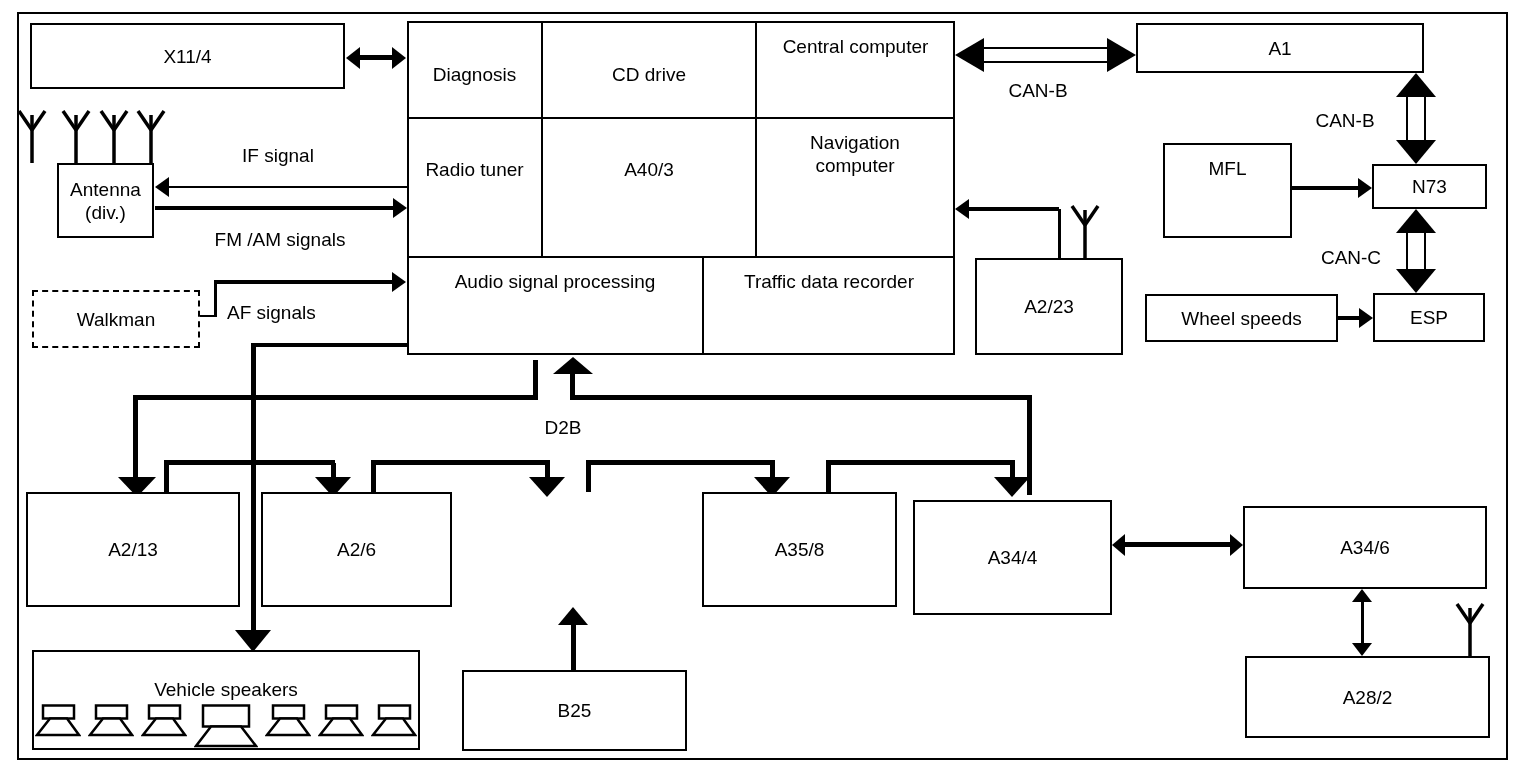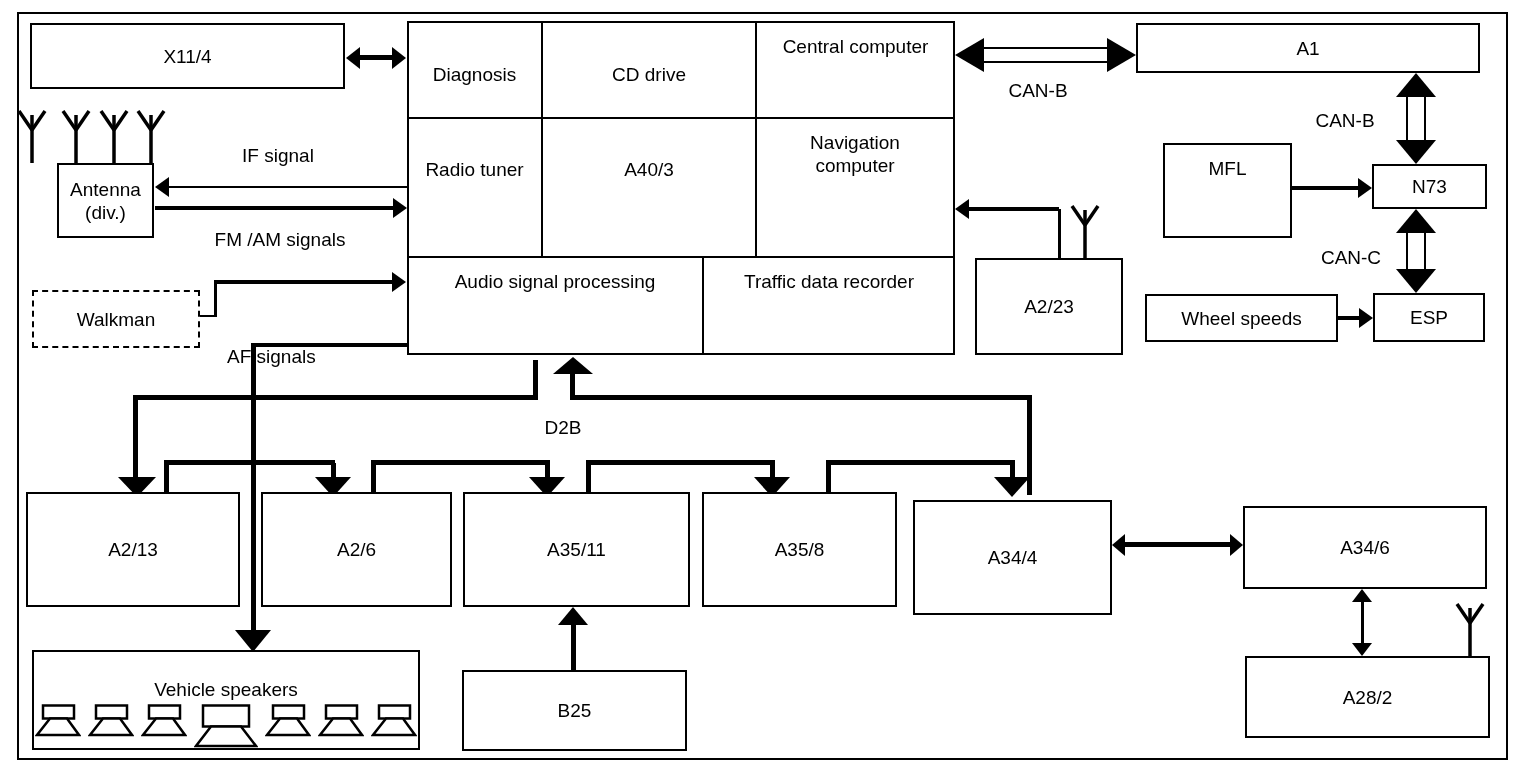--- a/index.html
+++ b/index.html
@@ -160,21 +160,21 @@
 
   <div class="cell" style="left:407px;top:63px;width:135px;">Diagnosis</div>
   <div class="cell" style="left:542px;top:63px;width:214px;">CD drive</div>
   <div class="cell" style="left:756px;top:35px;width:199px;">Central computer</div>
   <div class="cell" style="left:407px;top:158px;width:135px;">Radio tuner</div>
   <div class="cell" style="left:542px;top:158px;width:214px;">A40/3</div>
   <div class="cell" style="left:785px;top:131px;width:140px;">Navigation computer</div>
   <div class="cell" style="left:407px;top:270px;width:296px;">Audio signal processing</div>
   <div class="cell" style="left:703px;top:270px;width:252px;">Traffic data recorder</div>
 
-  <div class="bx" style="left:1136px;top:23px;width:344px;height:50px;">
+  <div class="bx" style="left:1136px;top:23px;width:288px;height:50px;">
     <span>A1</span>
   </div>
 
   <div class="bx" style="left:1163px;top:143px;width:129px;height:95px;justify-content:flex-start;padding-top:12px;">
     <span>MFL</span>
   </div>
 
   <div class="bx" style="left:1372px;top:164px;width:115px;height:45px;">
     <span>N73</span>
   </div>
@@ -189,23 +189,20 @@
 
   <div class="bx" style="left:975px;top:258px;width:148px;height:97px;">
     <span>A2/23</span>
   </div>
 
   <div class="bx" style="left:26px;top:492px;width:214px;height:115px;">
     <span>A2/13</span>
   </div>
   <div class="bx" style="left:261px;top:492px;width:191px;height:115px;">
     <span>A2/6</span>
-  </div>
-  <div class="bx" style="left:463px;top:492px;width:227px;height:115px;">
-    <span>A35/11</span>
   </div>
   <div class="bx" style="left:702px;top:492px;width:195px;height:115px;">
     <span>A35/8</span>
   </div>
   <div class="bx" style="left:913px;top:492px;width:199px;height:115px;margin-top:8px;">
     <span>A34/4</span>
   </div>
 
   <div class="bx" style="left:1243px;top:506px;width:244px;height:83px;">
     <span>A34/6</span>
@@ -246,19 +243,19 @@
         </svg>
       <svg width="46" height="33" viewBox="0 0 46 33">
           <rect x="8" y="1.5" width="31" height="13" fill="#fff" stroke="#000" stroke-width="2.5"></rect>
           <polygon points="15,14.5 32,14.5 44,31 2,31" fill="#fff" stroke="#000" stroke-width="2.5"></polygon>
         </svg>
     </div>
   </div>
 
   <div class="lbl ctr" style="left:278px;top:145px;">IF signal</div>
   <div class="lbl ctr" style="left:280px;top:229px;">FM /AM signals</div>
-  <div class="lbl" style="left:227px;top:302px;margin-top:44px;">AF signals</div>
+  <div class="lbl" style="left:227px;top:302px;">AF signals</div>
   <div class="lbl ctr" style="left:1038px;top:80px;">CAN-B</div>
   <div class="lbl ctr" style="left:1345px;top:110px;">CAN-B</div>
   <div class="lbl ctr" style="left:1351px;top:247px;">CAN-C</div>
   <div class="lbl ctr" style="left:563px;top:417px;">D2B</div>
 
 </div>
 
 </body></html>

